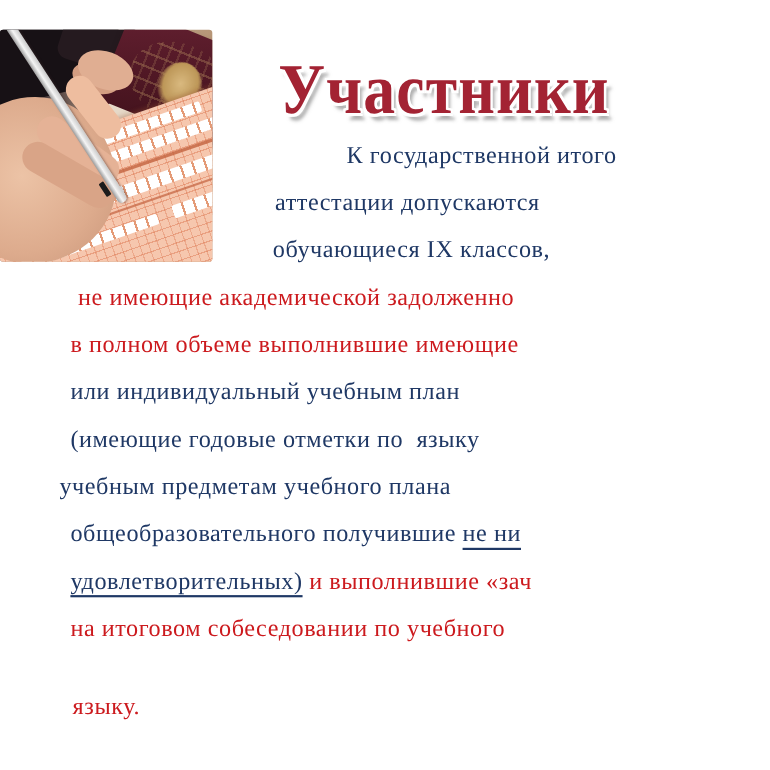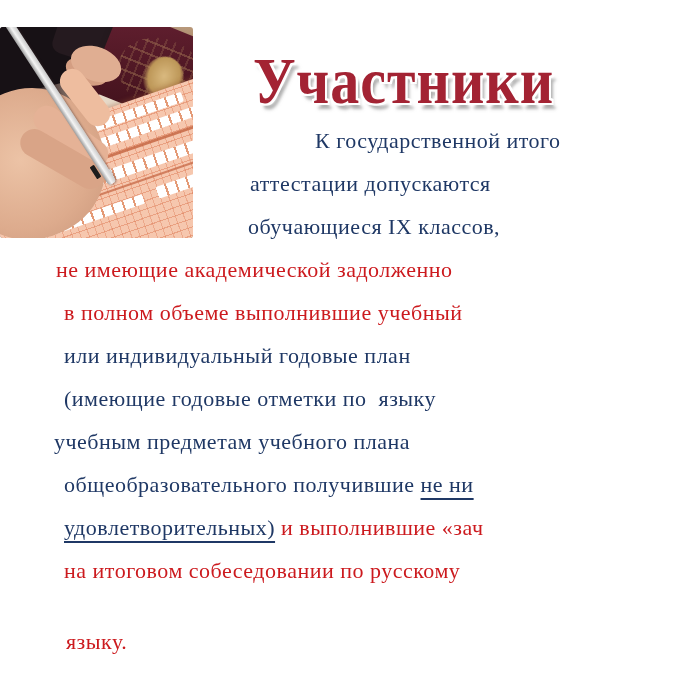--- a/index.html
+++ b/index.html
@@ -20,21 +20,21 @@
 
   
   .text-line{position:absolute;font-size:22px;line-height:1.2;letter-spacing:.5px;
              white-space:pre;}
   .seg-blue{color:#1f3865;}
   .seg-red{color:#cc1a1e;}
   .seg-u{text-decoration:underline;text-decoration-thickness:2px;text-underline-offset:6px;}
   .line-1{left:315px;top:128px}
   .line-2{left:250px;top:171px}
   .line-3{left:248px;top:214px}
-  .line-4{left:56px;top:257px}
+  .line-4{left:71px;top:257px}
   .line-5{left:64px;top:300px}
   .line-6{left:64px;top:343px}
   .line-7{left:64px;top:386px}
   .line-8{left:54px;top:429px}
   .line-9{left:64px;top:472px}
   .line-10{left:64px;top:515px}
   .line-11{left:64px;top:558px}
   .line-12{left:66px;top:629px}
 
   
@@ -128,23 +128,23 @@
     <div class="ph-pentip"></div>
   </div>
 
   <div class="slide-title">Участники ГИА</div>
 
   <div id="body-text">
       <div class="text-line line-1"><span class="seg-blue">К государственной итого</span></div>
       <div class="text-line line-2"><span class="seg-blue">аттестации допускаются</span></div>
       <div class="text-line line-3"><span class="seg-blue">обучающиеся IX классов,</span></div>
       <div class="text-line line-4"><span class="seg-red">не имеющие академической задолженно</span></div>
-      <div class="text-line line-5"><span class="seg-red">в полном объеме выполнившие учебный</span></div>
-      <div class="text-line line-6"><span class="seg-blue">или индивидуальный годовые план</span></div>
+      <div class="text-line line-5"><span class="seg-red">в полном объеме выполнившие имеющие</span></div>
+      <div class="text-line line-6"><span class="seg-blue">или индивидуальный учебным план</span></div>
       <div class="text-line line-7"><span class="seg-blue">(имеющие годовые отметки по  языку</span></div>
       <div class="text-line line-8"><span class="seg-blue">учебным предметам учебного плана</span></div>
       <div class="text-line line-9"><span class="seg-blue">общеобразовательного получившие </span><span class="seg-blue seg-u">не ни</span></div>
       <div class="text-line line-10"><span class="seg-blue seg-u">удовлетворительных)</span><span class="seg-red"> </span><span class="seg-red">и выполнившие «зач</span></div>
-      <div class="text-line line-11"><span class="seg-red">на итоговом собеседовании по русскому</span></div>
+      <div class="text-line line-11"><span class="seg-red">на итоговом собеседовании по учебного</span></div>
       <div class="text-line line-12"><span class="seg-red">языку.</span></div>
     </div>
 
 </div>
 
 </body></html>

